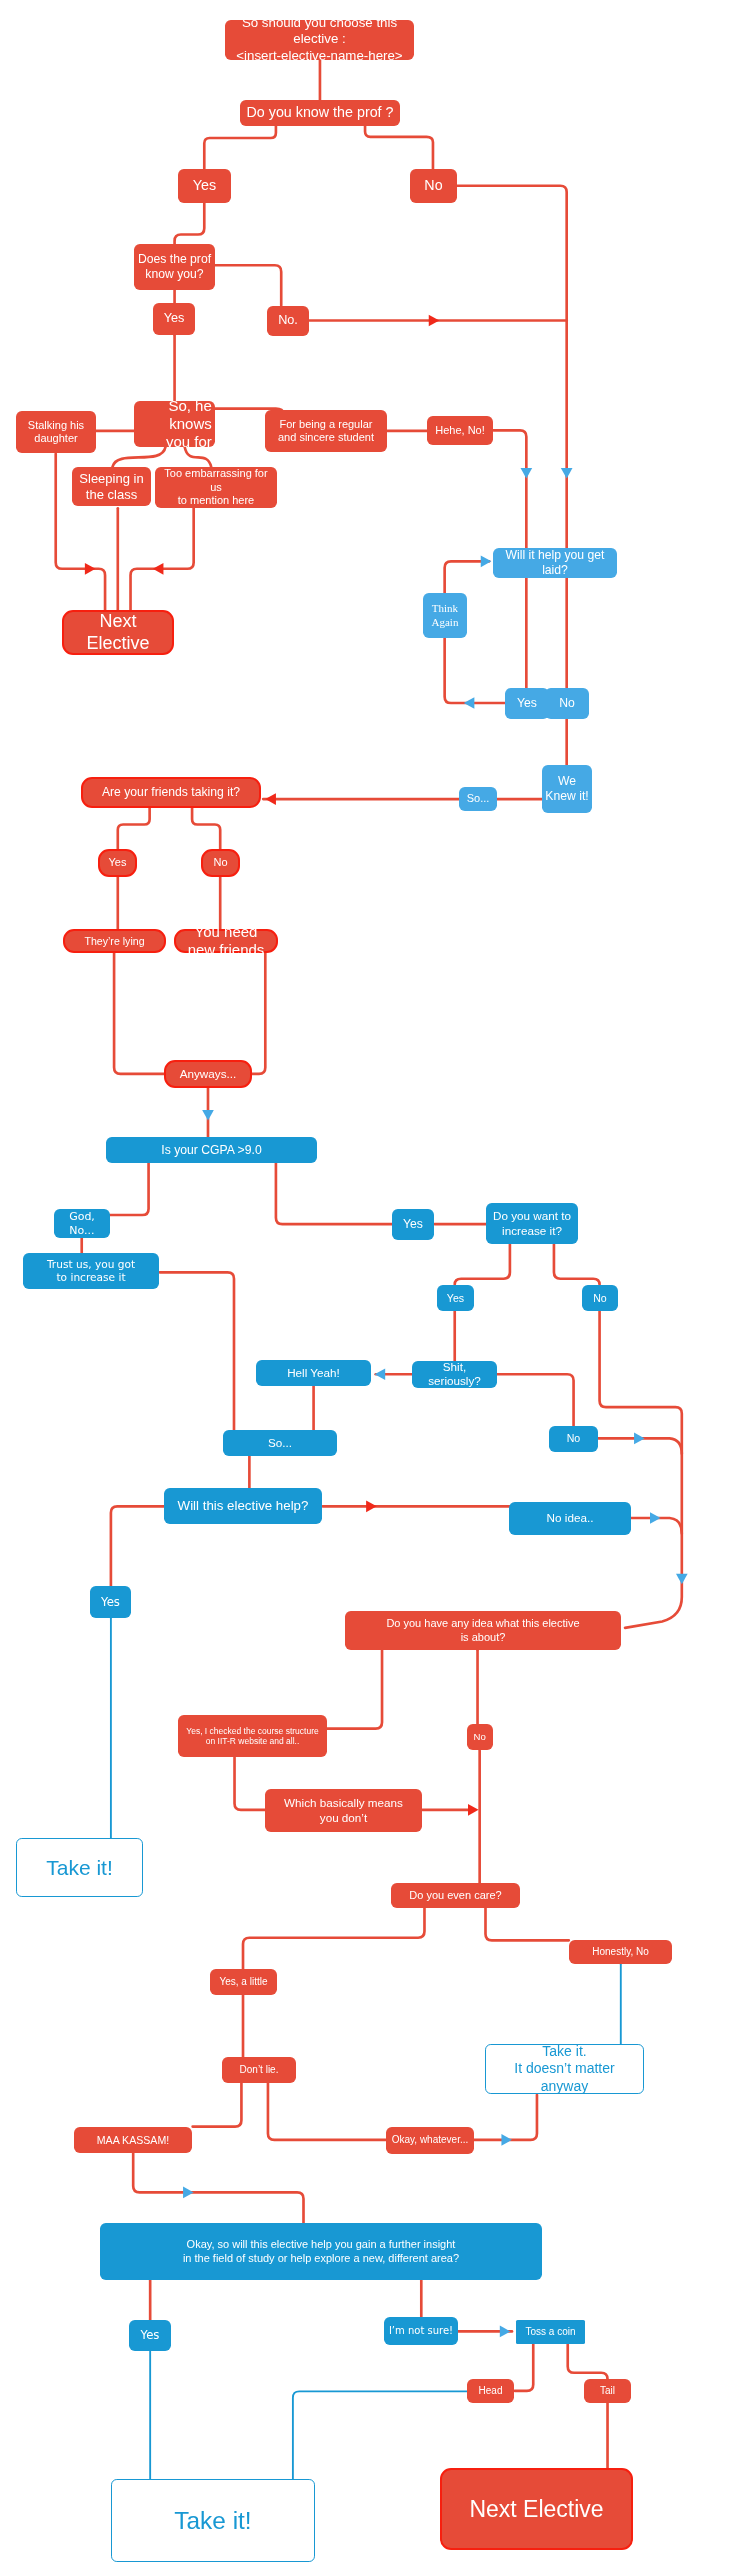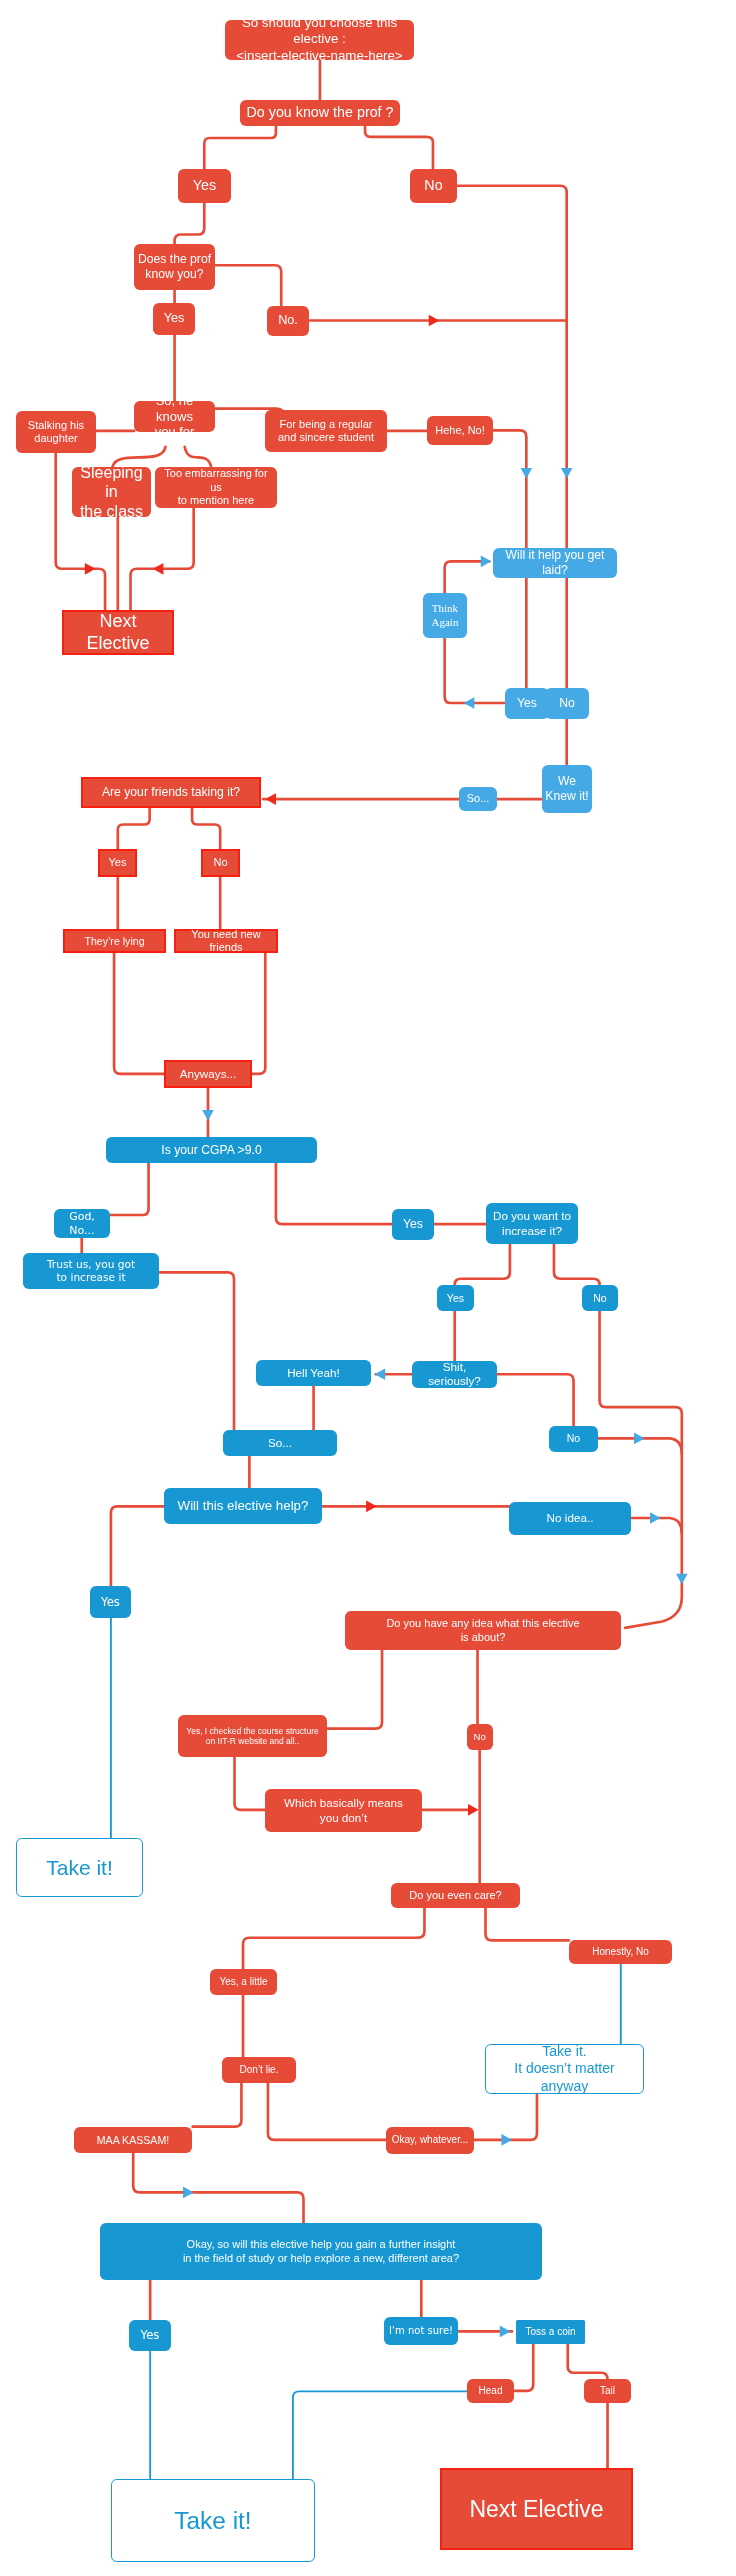--- a/index.html
+++ b/index.html
@@ -11,21 +11,21 @@
   }
   #edges{position:absolute;left:0;top:0;width:737px;height:2576px;}
   .node{
     position:absolute;
     display:flex;align-items:center;justify-content:center;
     text-align:center;white-space:pre-line;
     color:#fff;border-radius:5.8px;line-height:1.22;
     box-sizing:border-box;padding:1.1px 3.2px;
   }
   .red{background:var(--red);}
-  .red-bright{background:var(--red);border:2.1px solid var(--red-bright);border-radius:0;}
+  .red-bright{background:var(--red);border:2.1px solid var(--red-bright);border-radius:11px;}
   .blue{background:var(--blue);}
   .blue-light{background:var(--blue-light);}
   .outcome{background:#ffffff;border:1.6px solid var(--blue);color:var(--blue);}
   .alt{font-family:"DejaVu Sans", sans-serif;}
   .sq{border-radius:1.6px;}
 </style>
 <title>Should you choose this elective - flowchart</title></head>
 <body>
 
 <div id="canvas">
@@ -120,45 +120,45 @@
   <div id="nodes">
       <div class="node red" style="left: 225px; top: 19.6px; width: 189px; height: 40px; font-size: 13.3px;">So should you choose this elective :
 &lt;insert-elective-name-here&gt;</div>
       <div class="node red" style="left: 240px; top: 100px; width: 160px; height: 25.5px; font-size: 14.3px;">Do you know the prof ?</div>
       <div class="node red" style="left: 178px; top: 169px; width: 53px; height: 34px; font-size: 14.3px;">Yes</div>
       <div class="node red" style="left: 410px; top: 169px; width: 47px; height: 34px; font-size: 14.3px;">No</div>
       <div class="node red" style="left: 134px; top: 244px; width: 81px; height: 46px; font-size: 12.2px;">Does the prof
 know you?</div>
       <div class="node red" style="left: 153px; top: 303px; width: 42px; height: 32px; font-size: 12.7px;">Yes</div>
       <div class="node red" style="left: 267px; top: 306px; width: 42px; height: 30px; font-size: 12.7px;">No.</div>
-      <div class="node red" style="left: 134px; top: 401px; width: 81px; height: 31px; font-size: 13px;">So, he knows
+      <div class="node red" style="left: 134px; top: 401px; width: 81px; height: 46px; font-size: 15px; text-align: right;">So, he knows
 you for</div>
       <div class="node red" style="left: 16px; top: 411px; width: 80px; height: 42px; font-size: 11px;">Stalking his
 daughter</div>
-      <div class="node red" style="left: 72px; top: 467px; width: 79px; height: 50px; font-size: 16px;">Sleeping in
+      <div class="node red" style="left: 72px; top: 467px; width: 79px; height: 39px; font-size: 13px;">Sleeping in
 the class</div>
       <div class="node red" style="left: 155px; top: 467px; width: 122px; height: 41px; font-size: 11px;">Too embarrassing for us
 to mention here</div>
       <div class="node red" style="left: 265px; top: 410px; width: 122px; height: 42px; font-size: 11px;">For being a regular
 and sincere student</div>
       <div class="node red" style="left: 427px; top: 416px; width: 66px; height: 29px; font-size: 11px;">Hehe, No!</div>
       <div class="node red-bright" style="left: 62px; top: 610px; width: 112px; height: 45px; font-size: 18px;">Next Elective</div>
       <div class="node blue-light" style="left: 493px; top: 548px; width: 124px; height: 30px; font-size: 12.2px;">Will it help you get laid?</div>
       <div class="node blue-light" style="left: 423px; top: 593px; width: 44px; height: 45px; font-size: 11px; font-family: Liberation Serif, serif;">Think
 Again</div>
       <div class="node blue-light" style="left: 505px; top: 688px; width: 44px; height: 31px; font-size: 12.2px;">Yes</div>
       <div class="node blue-light" style="left: 545px; top: 688px; width: 44px; height: 31px; font-size: 12.2px;">No</div>
       <div class="node blue-light" style="left: 542px; top: 765px; width: 50px; height: 48px; font-size: 12.2px;">We
 Knew it!</div>
       <div class="node blue-light" style="left: 459px; top: 787px; width: 38px; height: 24.4px; font-size: 11px;">So...</div>
       <div class="node red-bright" style="left: 81px; top: 777px; width: 180px; height: 31px; font-size: 12.2px;">Are your friends taking it?</div>
       <div class="node red-bright" style="left: 98px; top: 849px; width: 39px; height: 28px; font-size: 11px;">Yes</div>
       <div class="node red-bright" style="left: 201px; top: 849px; width: 39px; height: 28px; font-size: 11px;">No</div>
       <div class="node red-bright" style="left: 63px; top: 929px; width: 103px; height: 24.4px; font-size: 10.6px;">They’re lying</div>
-      <div class="node red-bright" style="left: 174px; top: 929px; width: 104px; height: 24.4px; font-size: 11px;">You need new friends</div>
+      <div class="node red-bright" style="left: 174px; top: 929px; width: 104px; height: 24.4px; font-size: 15px;">You need new friends</div>
       <div class="node red-bright" style="left: 164px; top: 1060px; width: 88px; height: 28px; font-size: 11.7px;">Anyways...</div>
       <div class="node blue" style="left: 106px; top: 1137px; width: 211px; height: 26px; font-size: 12.2px;">Is your CGPA &gt;9.0</div>
       <div class="node blue alt" style="left: 54px; top: 1209px; width: 56px; height: 29px; font-size: 11px;">God, No...</div>
       <div class="node blue" style="left: 392px; top: 1209px; width: 42px; height: 31px; font-size: 12.2px;">Yes</div>
       <div class="node blue" style="left: 486px; top: 1203px; width: 92px; height: 41px; font-size: 11.7px;">Do you want to
 increase it?</div>
       <div class="node blue alt" style="left: 23px; top: 1253px; width: 136px; height: 36px; font-size: 10.6px;">Trust us, you got
 to increase it</div>
       <div class="node blue" style="left: 437px; top: 1285px; width: 37px; height: 26px; font-size: 10.6px;">Yes</div>
       <div class="node blue" style="left: 582px; top: 1285px; width: 36px; height: 26px; font-size: 10.6px;">No</div>

